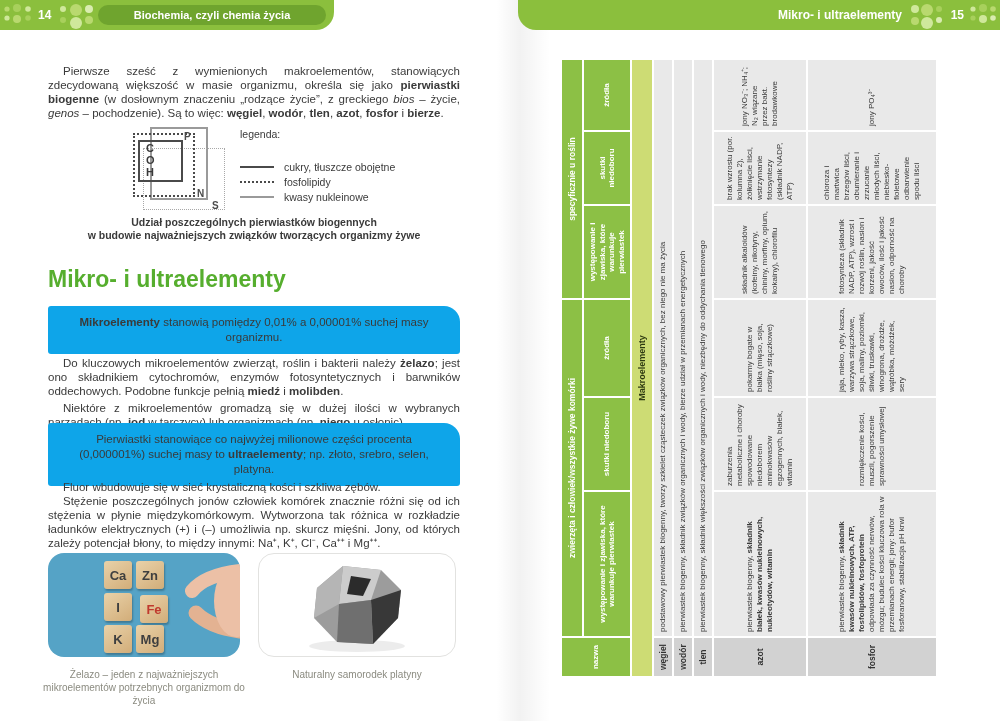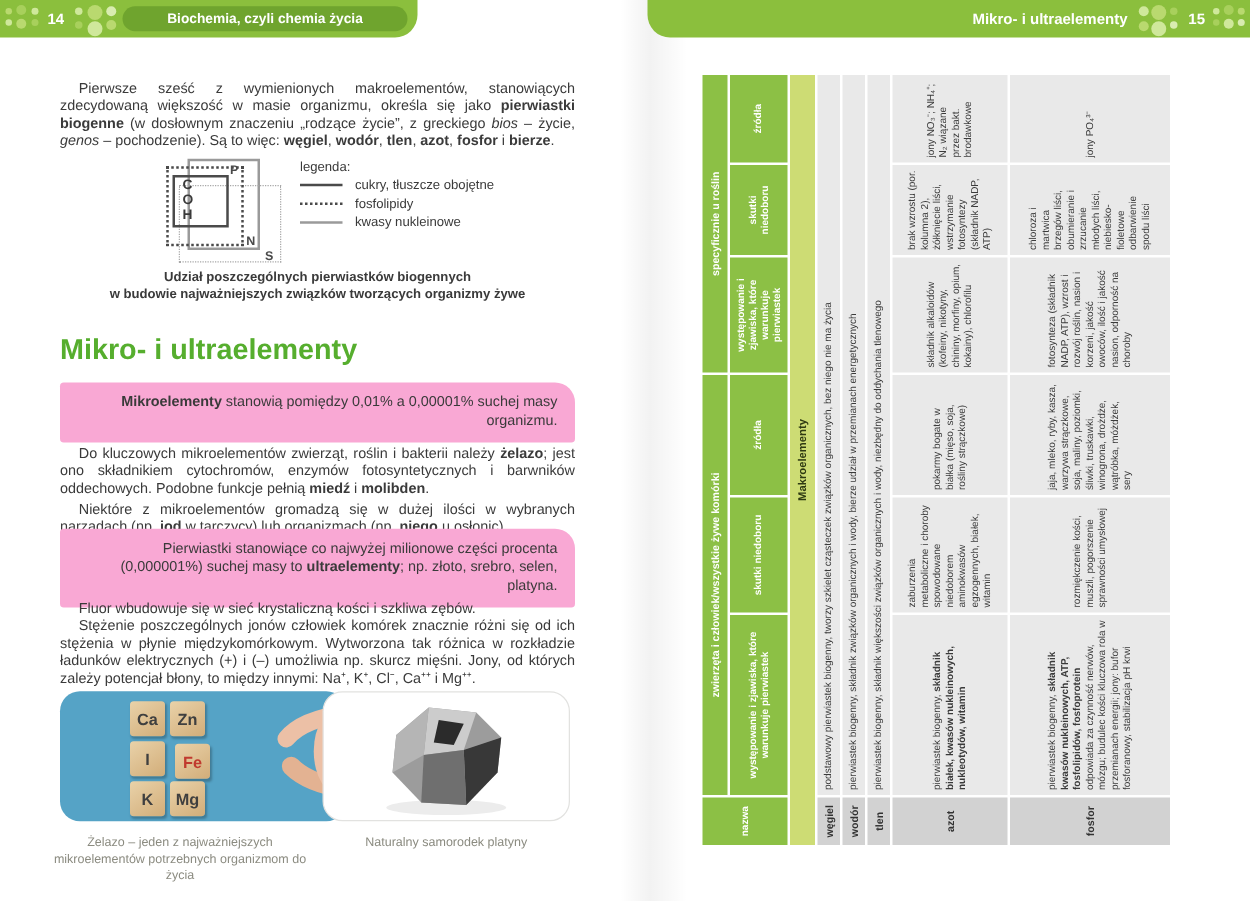--- a/index.html
+++ b/index.html
@@ -28,40 +28,40 @@
   }
   .diagram{position:absolute;left:48px;top:122px;width:412px;height:92px;}
   .dbox{position:absolute;box-sizing:border-box;}
   .box-sugars{left:90px;top:18px;width:45px;height:42px;border:2px solid #4a4a4a;}
   .box-phospho{left:85px;top:11px;width:62px;height:64px;border:2px dotted #4a4a4a;}
   .box-nucleic{left:102px;top:5px;width:58px;height:73px;border:2px solid #9a9a9a;}
   .box-peptides{left:95px;top:26px;width:82px;height:62px;border:1px dotted #a8a8a8;}
   .dletters{position:absolute;left:98px;top:20px;font-size:11px;font-weight:bold;line-height:12px;white-space:pre-line;}
   .dlabel{position:absolute;font-size:10px;font-weight:bold;color:#4a4a4a;}
   .legend{position:absolute;left:192px;top:6px;width:210px;font-size:10.5px;}
-  .legend-title{margin-bottom:0;}
+  .legend-title{margin-bottom:19px;}
   .legend-row{display:flex;align-items:center;height:15px;}
   .legend-line{width:34px;margin-right:10px;border-top-width:2px;}
   .ls-solid-dark{border-top:2px solid #4a4a4a;}
   .ls-dotted-dark{border-top:2px dotted #4a4a4a;}
   .ls-solid-gray{border-top:2px solid #9a9a9a;}
   .ls-dotted-gray{border-top:1px dotted #a8a8a8;}
   .diagram-caption{
     position:absolute;left:48px;top:216px;width:412px;text-align:center;
     font-weight:bold;font-size:10.5px;line-height:13px;white-space:pre-line;
   }
   .heading{position:absolute;left:48px;top:266px;font-size:23px;font-weight:bold;color:#56ae2e;}
   .info-box{
-    position:absolute;left:48px;width:412px;box-sizing:border-box;background:#f9a8d4;
+    position:absolute;left:48px;width:412px;box-sizing:border-box;background:#0ea5e9;
     border-radius:3px 16px 3px 3px;padding:9px 14px;font-size:11.5px;line-height:15px;
-    text-align:right;
+    text-align:center;
   }
   
   .photo{position:absolute;top:553px;height:104px;border-radius:16px;overflow:hidden;}
-  .photo-blocks{left:48px;width:192px;background:#55a3c6;padding-left:37px;}
+  .photo-blocks{left:48px;width:192px;background:#55a3c6;}
   .photo-nugget{left:258px;width:198px;background:#ffffff;border:1px solid #e2e2e0;box-sizing:border-box;}
   .block{
     position:absolute;width:28px;height:28px;border-radius:3px;
     background:linear-gradient(145deg,#e9d2a9,#d2ad79);
     display:flex;align-items:center;justify-content:center;
     font-size:13px;font-weight:bold;color:#3f3f3f;box-shadow:1px 2px 2px rgba(0,0,0,.25);
   }
   .block.fe{color:#c03a2e;}
   .photo-caption{
     position:absolute;top:668px;text-align:center;font-size:10px;line-height:13px;color:#8b8b80;

